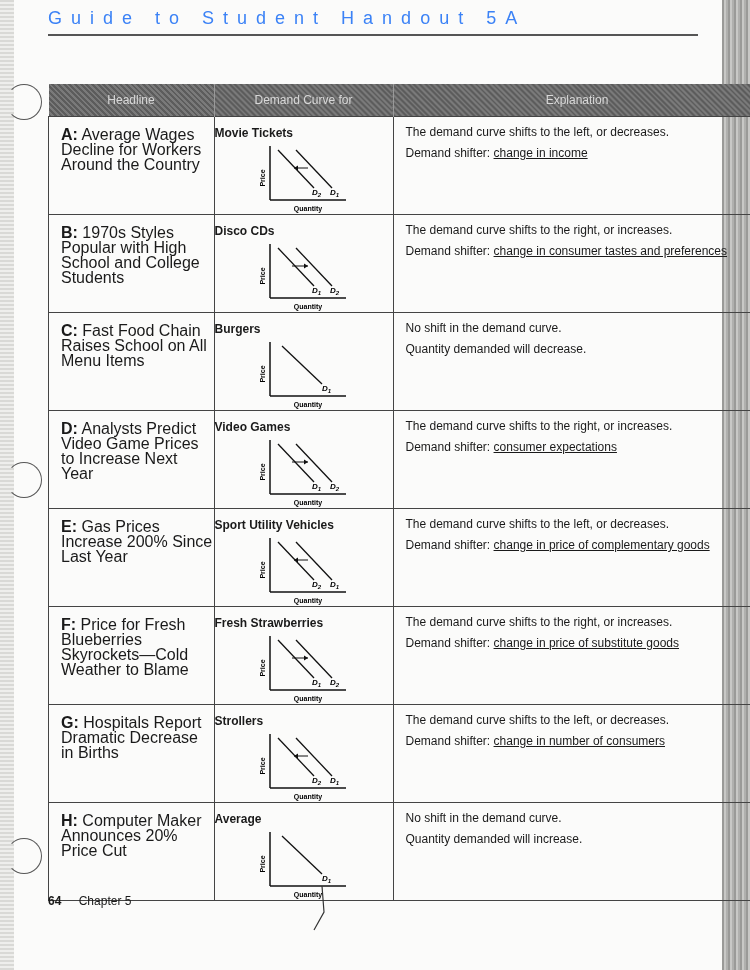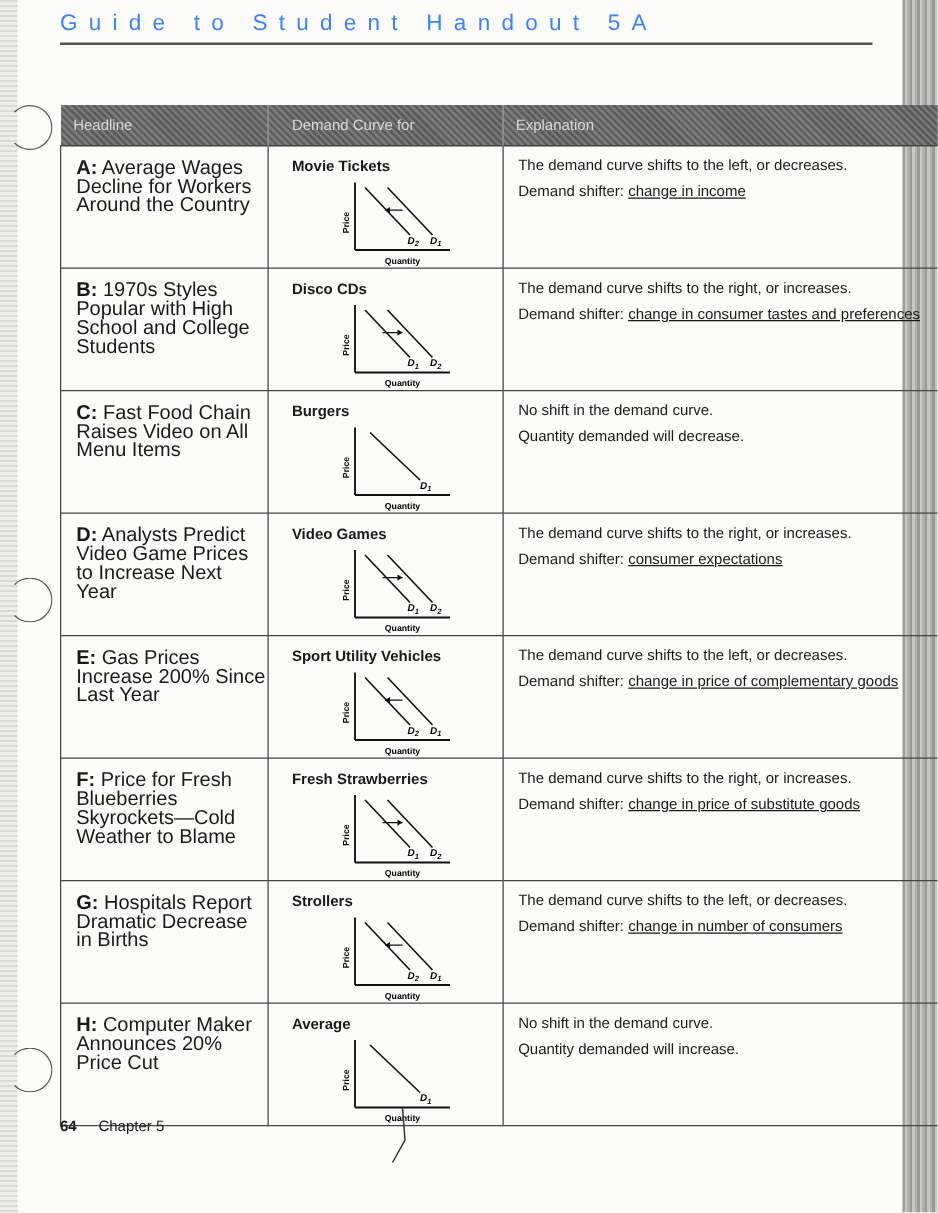--- a/index.html
+++ b/index.html
@@ -4,23 +4,23 @@
 <style>
   html,body{margin:0;padding:0;}
   body{width:750px;height:970px;background:#fbfbfa;position:relative;overflow:hidden;font-family:"Liberation Sans",sans-serif;color:#1a1a1a;}
   .left-edge{position:absolute;left:0;top:0;width:14px;height:970px;background:repeating-linear-gradient(180deg,#d9d9d6 0 2px,#eeeeec 2px 4px);}
   .right-edge{position:absolute;right:0;top:0;width:28px;height:970px;background:repeating-linear-gradient(90deg,#9a9a98 0 2px,#c8c8c6 2px 4px,#b0b0ae 4px 6px);}
   .hole{position:absolute;left:6px;width:34px;height:34px;border:1.5px solid #555;border-radius:50%;border-left-color:transparent;background:transparent;}
   .guide-title{position:absolute;left:48px;top:8px;font-size:18px;letter-spacing:9px;color:#3b82f6;}
   .guide-rule{position:absolute;left:48px;top:34px;width:650px;height:1.5px;background:#555;}
   .section-title{position:absolute;left:48px;top:58px;font-size:17px;font-weight:bold;color:#111;margin-top:36px;}
   table{position:absolute;left:48px;top:84px;width:650px;border-collapse:collapse;table-layout:fixed;}
-  th{background:#6a6a6a;background-image:repeating-linear-gradient(45deg,#5c5c5c 0 2px,#7a7a7a 2px 4px);color:#d8d8d8;font-weight:normal;font-size:12px;text-align:left;padding:7px 10px;height:18px;border-right:1px solid #999;}
+  th{background:#6a6a6a;background-image:repeating-linear-gradient(45deg,#5c5c5c 0 2px,#7a7a7a 2px 4px);color:#d8d8d8;font-weight:normal;font-size:12px;text-align:center;padding:7px 10px;height:18px;border-right:1px solid #999;}
   td{border:1.2px solid #444;vertical-align:top;height:92px;padding:0;}
-  .c1{width:145px;}.c2{width:158px;padding-left:19px;}.c3{width:347px;}
+  .c1{width:145px;}.c2{width:158px;}.c3{width:347px;}
   .headline{padding:10px 0 0 12px;font-size:16px;line-height:15px;}
   .headline b{font-weight:bold;}
   .product{text-align:left;font-size:12px;font-weight:bold;padding-top:9px;}
   .graph{display:block;margin:2px auto 0;}
   .expl{padding:8px 0 0 12px;font-size:12px;line-height:15px;}
   .expl p{margin:0 0 6px 0;}
   .u{text-decoration:underline;text-align:right;}
   .footer{position:absolute;left:48px;top:894px;font-size:12px;}
   .footer b{margin-right:14px;}
   .mark{position:absolute;left:308px;top:884px;}
@@ -94,21 +94,21 @@
         </td>
     <td class="c3">
           <div class="expl">
       <p>The demand curve shifts to the right, or increases.</p>
       <p><span>Demand shifter: </span><span class="u">change in consumer tastes and preferences</span></p>
     </div>
         </td>
       </tr>
       <tr>
     <td class="c1">
-          <div class="headline"><b>C:</b> <span>Fast Food Chain Raises Video on All Menu Items</span></div>
+          <div class="headline"><b>C:</b> <span>Fast Food Chain Raises School on All Menu Items</span></div>
         </td>
     <td class="c2">
           <div class="product">Burgers</div>
           <svg class="graph" width="96" height="72">
             <line x1="14" y1="4" x2="14" y2="58" stroke="#111" stroke-width="1.5"></line>
             <line x1="14" y1="58" x2="90" y2="58" stroke="#111" stroke-width="1.5"></line>
             <line x1="26" y1="8" x2="66" y2="46" stroke="#111" stroke-width="1.3"></line>
             <text x="66" y="53" font-size="8" font-style="italic" font-family="Liberation Sans, sans-serif" font-weight="bold">D<tspan font-size="6" dy="2">1</tspan></text>
     <text x="9" y="36" font-size="7" font-weight="bold" transform="rotate(-90 9 36)" text-anchor="middle" font-family="Liberation Sans, sans-serif">Price</text>
     <text x="52" y="69" font-size="7" font-weight="bold" text-anchor="middle" font-family="Liberation Sans, sans-serif">Quantity</text>

